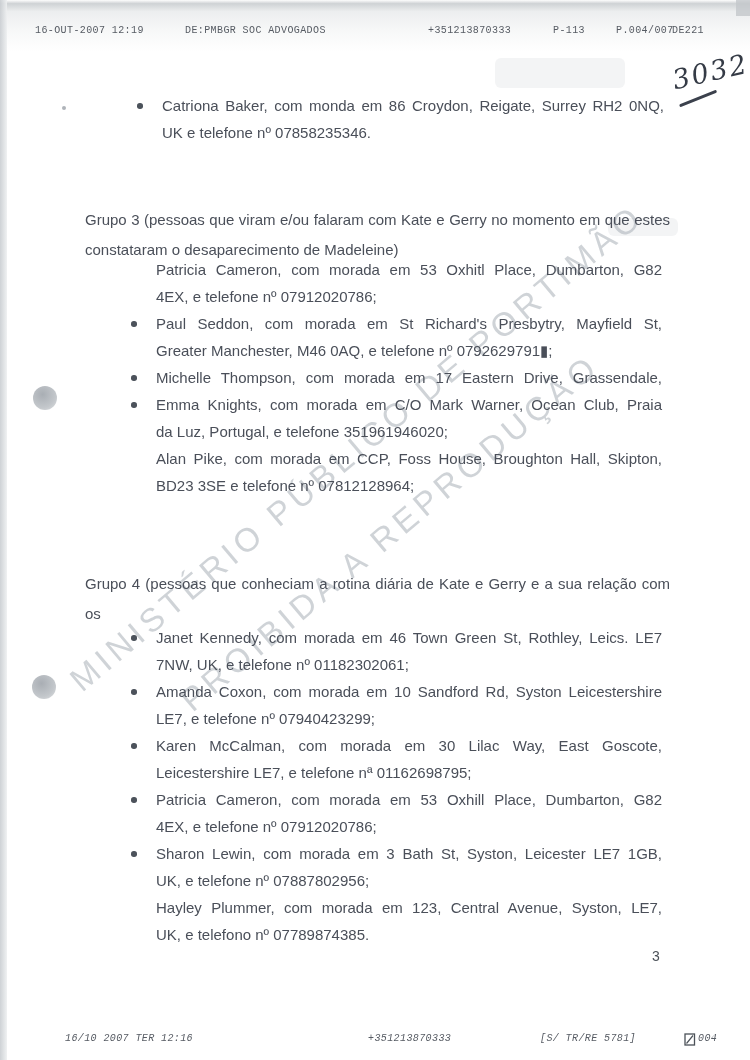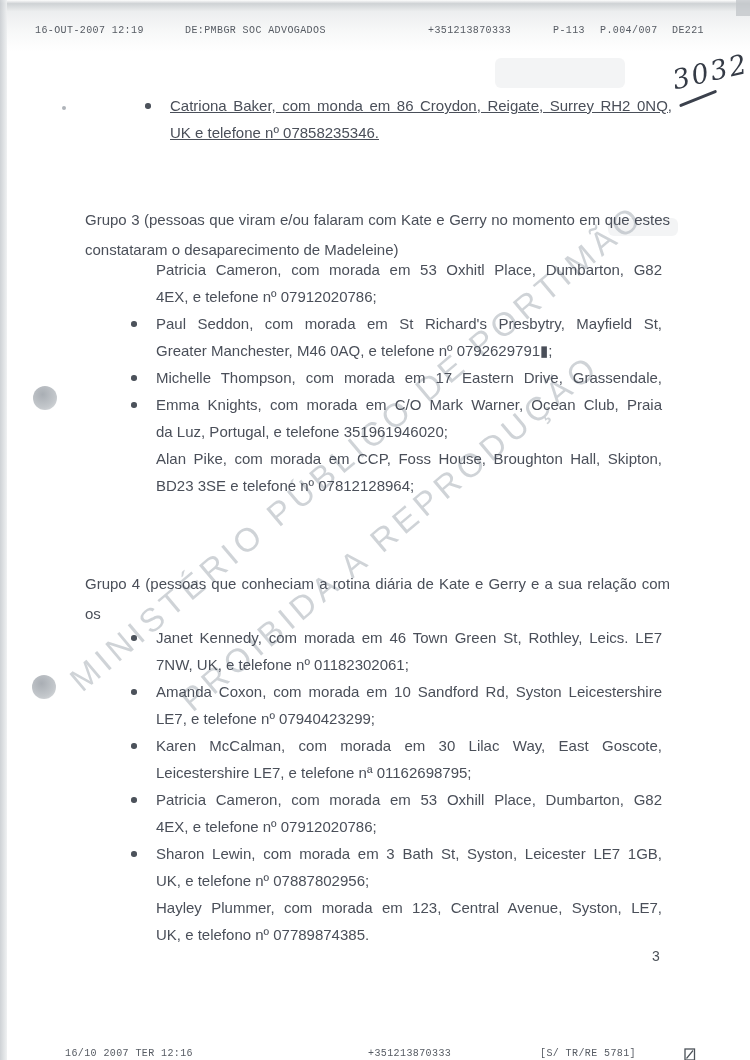--- a/index.html
+++ b/index.html
@@ -14,21 +14,21 @@
     opacity:.85; }
   .scan-left { position:absolute; top:0; left:0; width:7px; height:1060px;
     background:linear-gradient(90deg,#c9cdd1,#eef0f1); opacity:.9; }
   .scan-corner-tr { position:absolute; top:0; right:0; width:14px; height:16px; background:#c3c7cb; opacity:.8; }
   .smudge { position:absolute; background:rgba(160,168,176,.13); border-radius:6px; }
 
   
   .faxline { position:absolute; font-family:"Liberation Mono", monospace; color:#565b63;
     font-size:10px; letter-spacing:.4px; white-space:nowrap; }
   .fax-header span { position:absolute; top:0; }
-  .fax-footer span { position:absolute; top:15px; }
+  .fax-footer span { position:absolute; top:0;font-style:italic; }
 
   
   .handwrite { position:absolute; top:56px; left:672px; font-family:"DejaVu Serif", serif;
     font-style:italic; font-size:27px; color:#353b46; transform:rotate(-13deg); letter-spacing:2px; }
   .handwrite-underline { position:absolute; top:97px; left:678px; width:40px; height:2.5px;
     background:#3b414c; transform:rotate(-22deg); border-radius:2px; }
 
   
   .punch { position:absolute; width:24px; height:24px; border-radius:50%;
     background:radial-gradient(circle at 40% 35%, #a9aeb4, #c3c7cb 62%, #dcdee0 95%); }
@@ -65,33 +65,33 @@
   <div class="speck" style="left:62px; top:106px;"></div>
 
   <div class="punch" style="left:33px; top:386px;"></div>
   <div class="punch" style="left:32px; top:675px;"></div>
 
   <div class="faxline fax-header" style="top:25px; left:0; width:750px; height:16px;">
     <span style="left:35px;">16-OUT-2007  12:19</span>
     <span style="left:185px;">DE:PMBGR SOC ADVOGADOS</span>
     <span style="left:428px;">+351213870333</span>
     <span style="left:553px;">P-113</span>
-    <span style="left:600px;">P.004/007</span>
+    <span style="left:616px;">P.004/007</span>
     <span style="left:672px;">DE221</span>
   </div>
 
   <div class="handwrite">3032</div>
   <div class="handwrite-underline"></div>
 
   <div class="wm" style="left:357px; top:448px;">MINISTÉRIO PÚBLICO DE PORTIMÃO</div>
   <div class="wm" style="left:390px; top:533px;">PROIBIDA A REPRODUÇÃO</div>
 
   <div class="doc">
 
-    <div class="block item" style="top:92px; left:170px; width:502px;text-decoration:underline;">
+    <div class="block item" style="top:92px; left:162px; width:502px;">
       <span class="dot"></span>
       <div class="line full">Catriona Baker, com monda em 86 Croydon, Reigate, Surrey RH2 0NQ,</div>
       <div class="line">UK e telefone nº 07858235346.</div>
     </div>
 
     <div class="block" style="top:190px; left:85px; width:585px;">
       <div class="hline full">Grupo 3 (pessoas que viram e/ou falaram com Kate e Gerry no momento em que estes</div>
       <div class="hline">constataram o desaparecimento de Madeleine)</div>
     </div>
 

